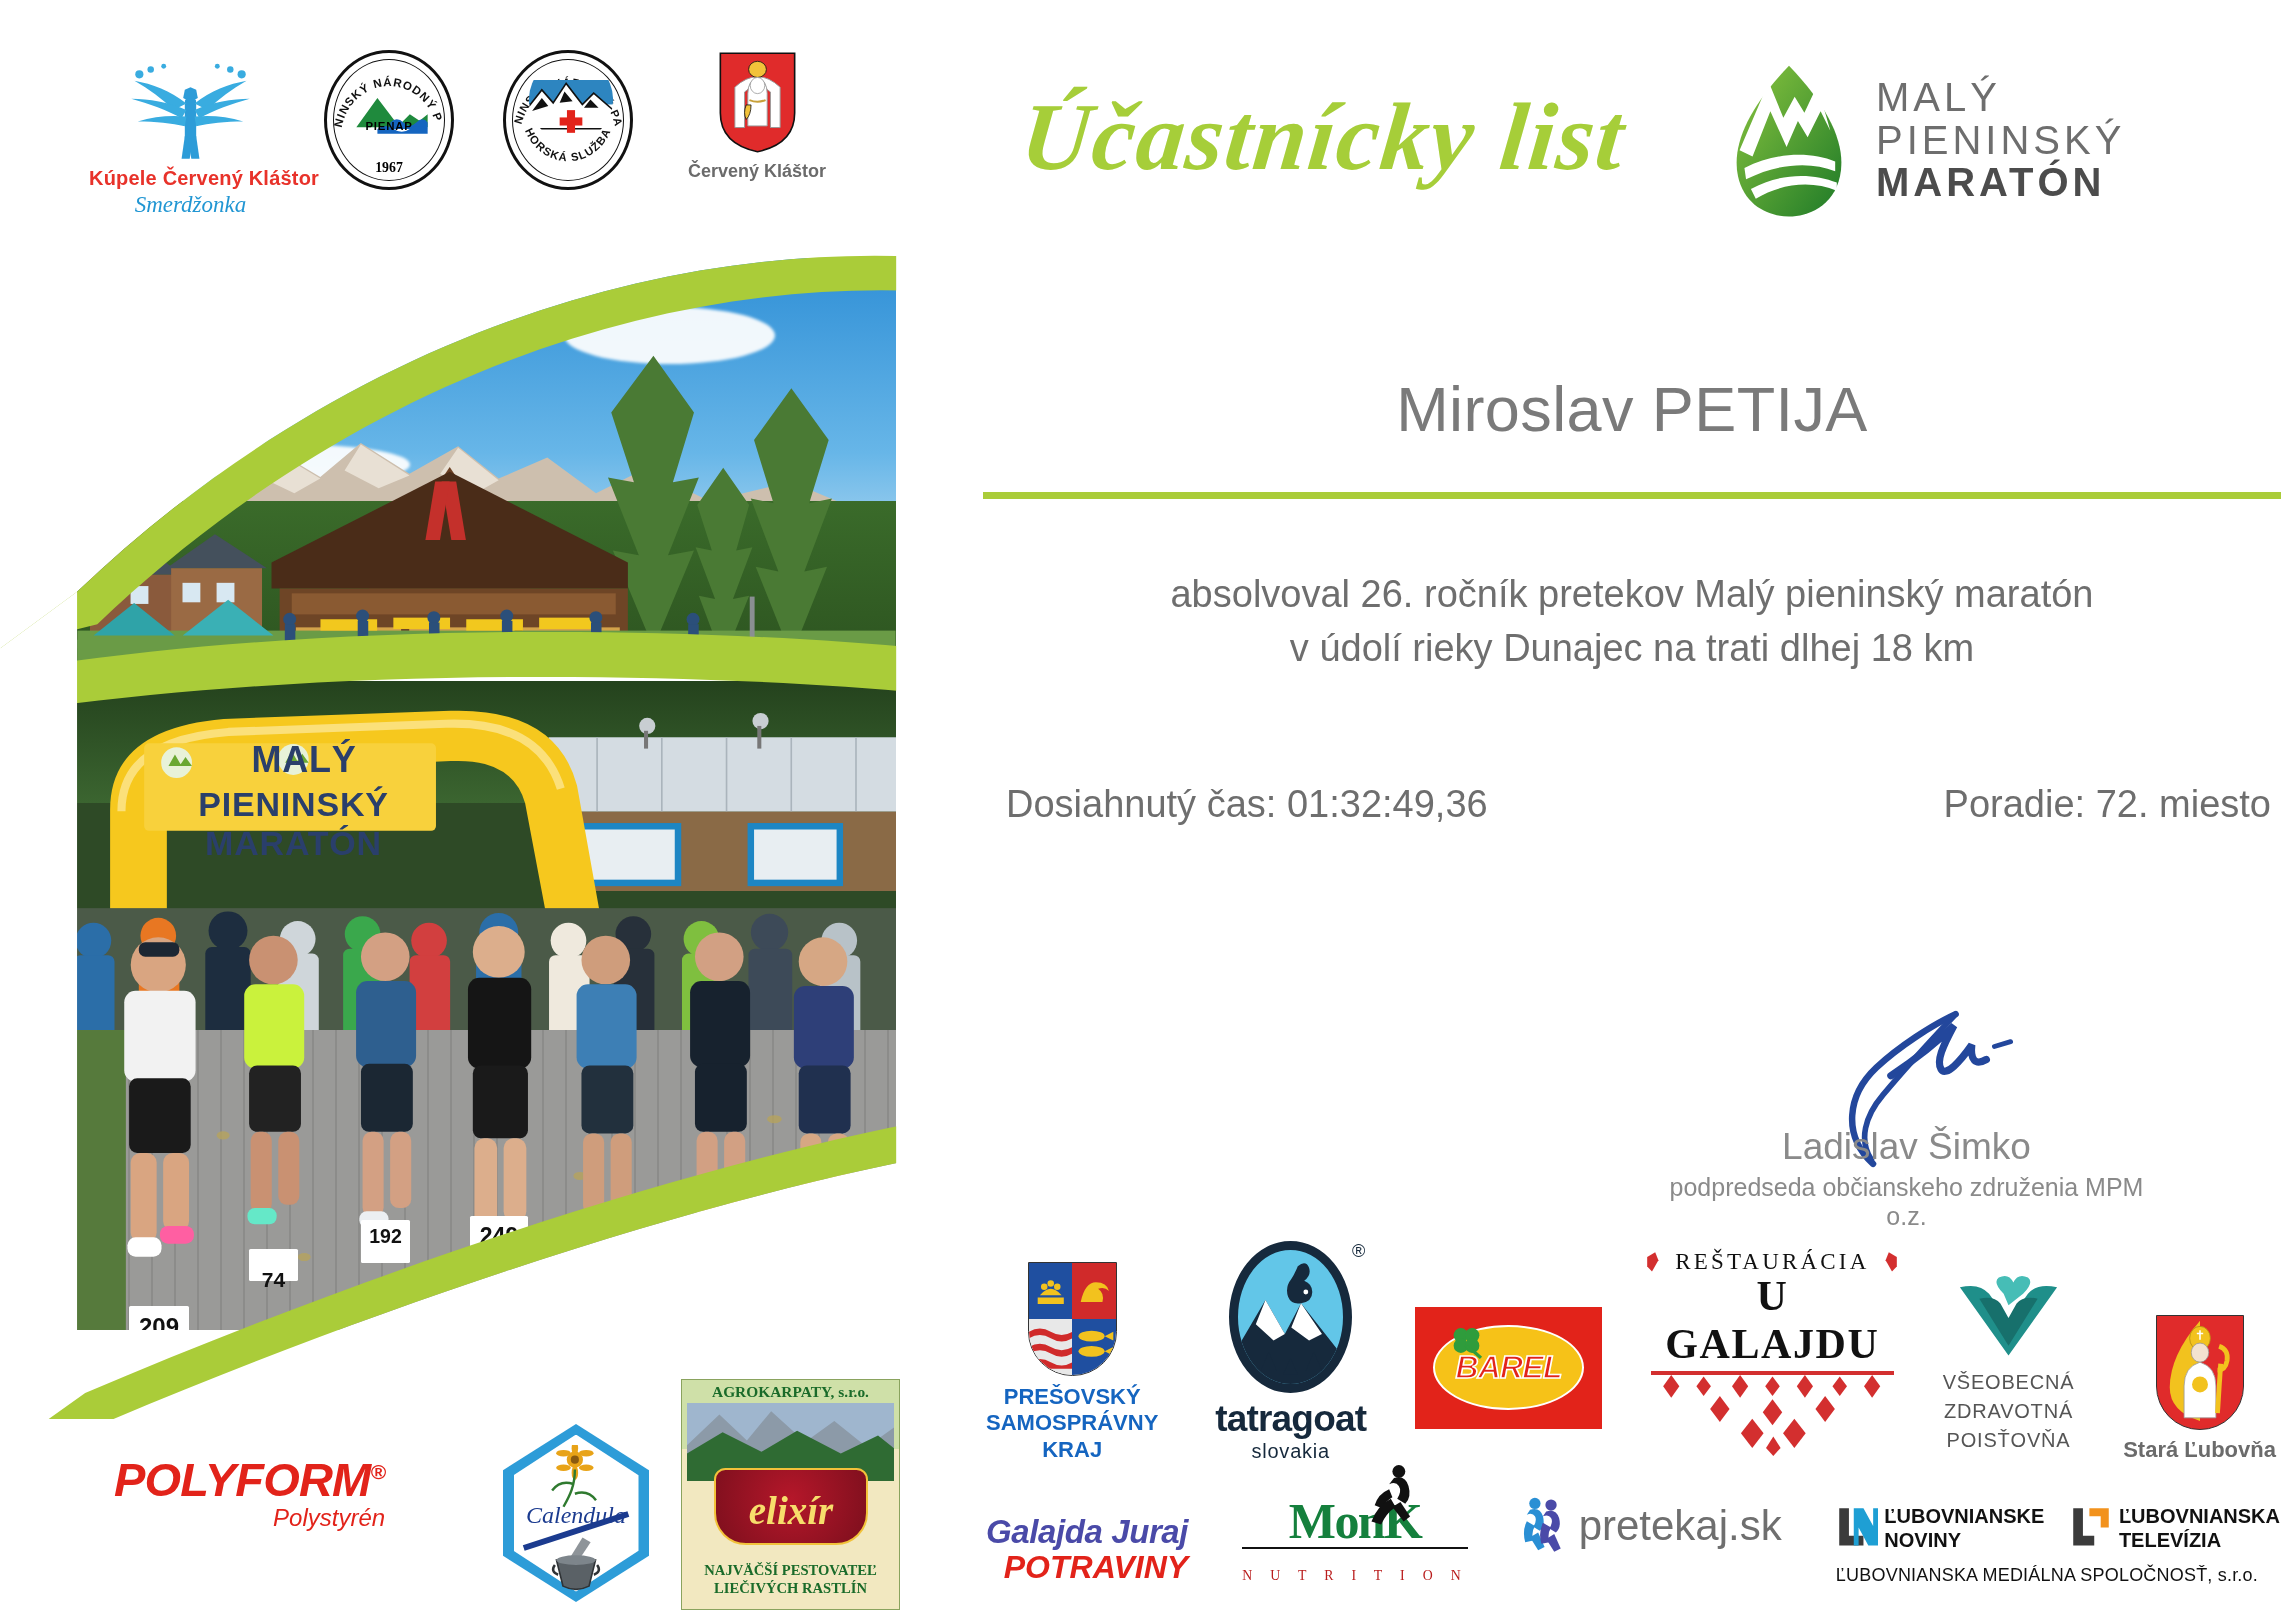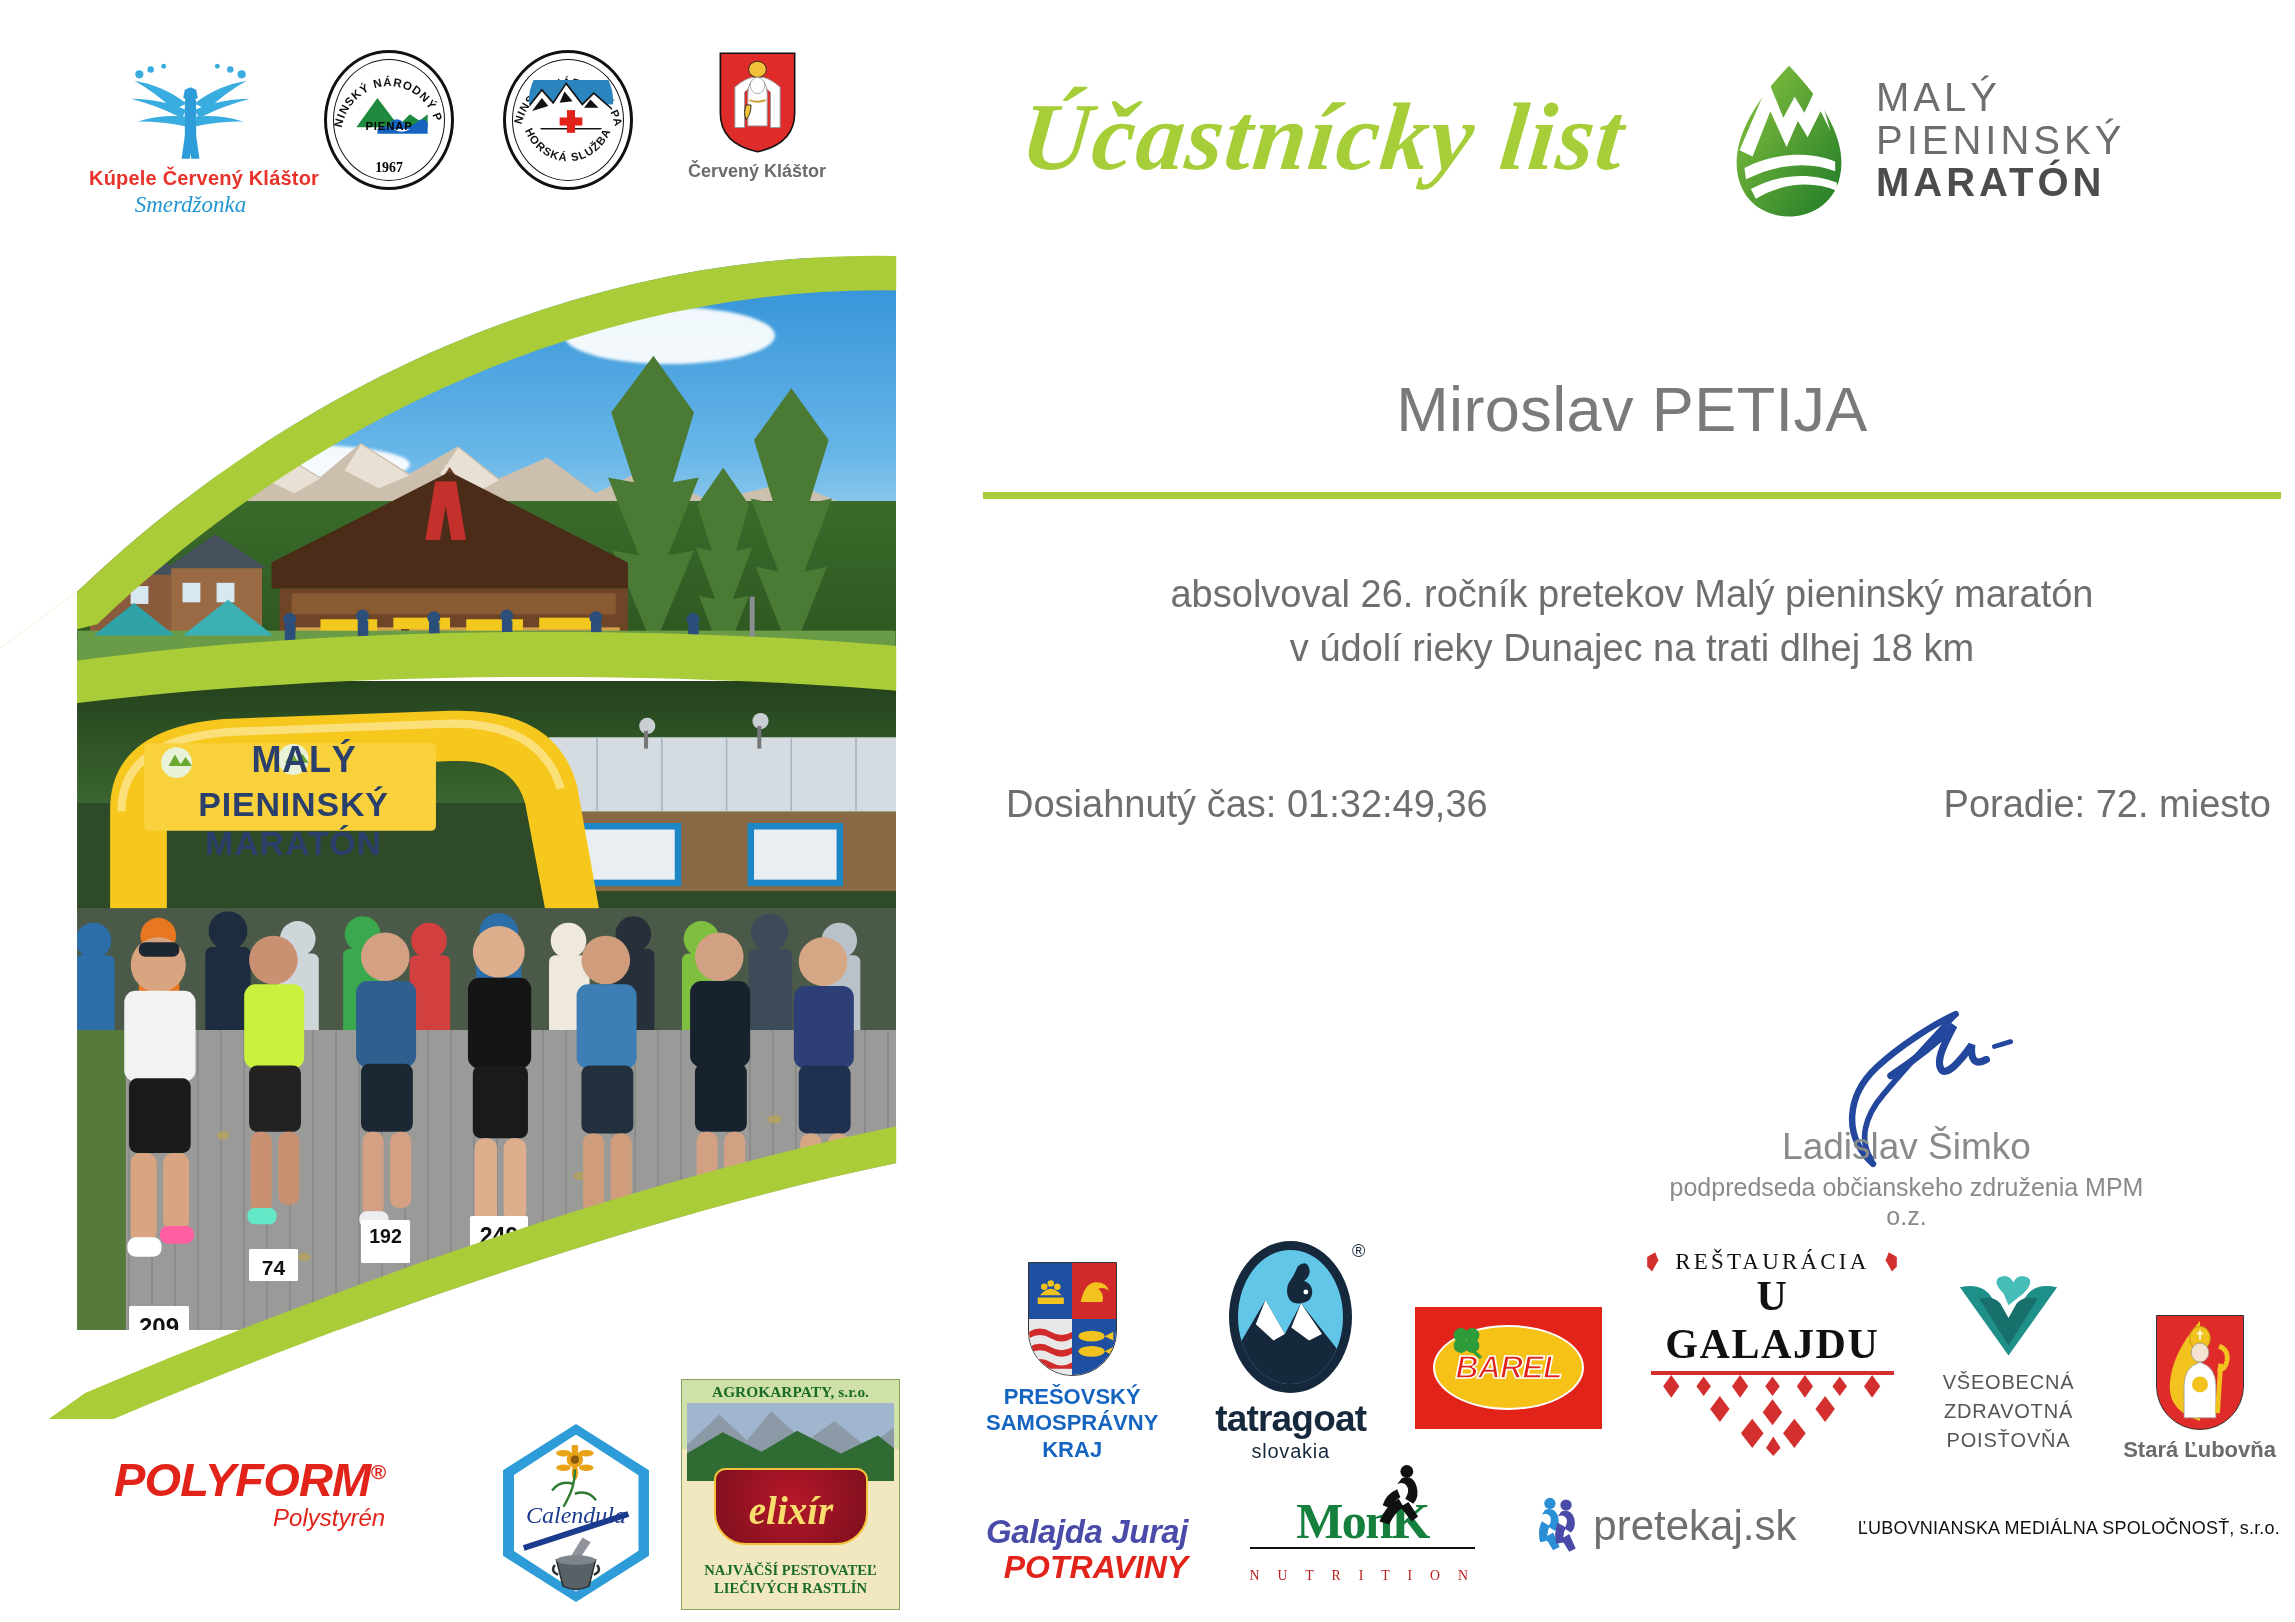--- a/index.html
+++ b/index.html
@@ -579,21 +579,21 @@
           <circle cx="940" cy="46" r="30" fill="#d6a784"></circle>
          <rect x="904" y="76" width="74" height="102" rx="14" fill="#2e3f78"></rect>
          <rect x="910" y="174" width="64" height="84" rx="10" fill="#20304f"></rect>
          <rect x="912" y="258" width="26" height="100" rx="11" fill="#d6a784"></rect>
           <rect x="946" y="258" width="26" height="92" rx="11" fill="#d6a784"></rect>
          <rect x="908" y="352" width="36" height="20" rx="9" fill="#8fe23c"></rect>
         </g>
     </svg>
 
     <div class="bib" style="left:68px;top:625px;width:60px;height:37px;font-size:24px;padding-top:9px">209</div>
-    <div class="bib" style="left:188px;top:568px;width:49px;height:32px;font-size:21px;padding-top:8px">74</div>
+    <div class="bib" style="left:188px;top:568px;width:49px;height:32px;font-size:21px;padding-top:20px">74</div>
     <div class="bib" style="left:409px;top:535px;width:58px;height:36px;font-size:23px;padding-top:9px">249</div>
     <div class="bib" style="left:730px;top:561px;width:58px;height:36px;font-size:23px;padding-top:9px">147</div>
     <div class="bib" style="left:522px;top:574px;width:45px;height:31px;font-size:19.5px;padding-top:7.3px">31</div>
     <div class="bib" style="left:631px;top:558px;width:54px;height:34px;font-size:21px;padding-top:8px">234</div>
     <div class="bib" style="left:300px;top:539px;width:49px;height:43px;font-size:19.5px;padding-top:7.3px">192</div>
   </div>
 
   <svg class="curve-svg" viewBox="0 0 1180 1450" preserveAspectRatio="none">
 
     <path d="M0 0 H1180 V20 C820 -10 420 120 95 430 L0 500 Z" fill="#ffffff"></path>
@@ -848,16 +848,38 @@
         <circle cx="16" cy="10" r="7"></circle>
         <path d="M10 18 q12 -4 16 8 q3 12 -4 18 l-8 -5 q5 -8 2 -13 q-3 -5 -10 -2z"></path>
         <path d="M6 32 q-6 12 -2 26 l10 -2 q-3 -10 2 -18z"></path>
         <path d="M20 46 l8 18 l-8 4 l-10 -16z"></path>
       </g>
     </svg>
     <div class="pretekaj-w">pretekaj.sk</div>
   </div>
 
   <div class="media" style="margin-top:13px">
+    <div class="media-top">
+      <div class="media-blk">
+        <svg width="42" height="42" viewBox="0 0 52 52">
+          <path d="M4 4 h12 v34 h18 v12 H4z" fill="#3b3b3b"></path>
+          <path d="M22 4 h12 l12 22 V4 h6 v46 h-12 L28 28 v22 h-6z" fill="#1e9fd4"></path>
+        </svg>
+        <div class="media-w">
+          <div>ĽUBOVNIANSKE</div>
+          <div>NOVINY</div>
+        </div>
+      </div>
+      <div class="media-blk">
+        <svg width="42" height="42" viewBox="0 0 52 52">
+          <path d="M4 4 h12 v34 h14 v12 H4z" fill="#3b3b3b"></path>
+          <path d="M24 4 h24 v24 h-10 V14 H24z" fill="#f2921d"></path>
+        </svg>
+        <div class="media-w">
+          <div>ĽUBOVNIANSKA</div>
+          <div>TELEVÍZIA</div>
+        </div>
+      </div>
+    </div>
     <div class="media-foot">ĽUBOVNIANSKA MEDIÁLNA SPOLOČNOSŤ, s.r.o.</div>
   </div>
 </div>
 
 
 </body></html>

